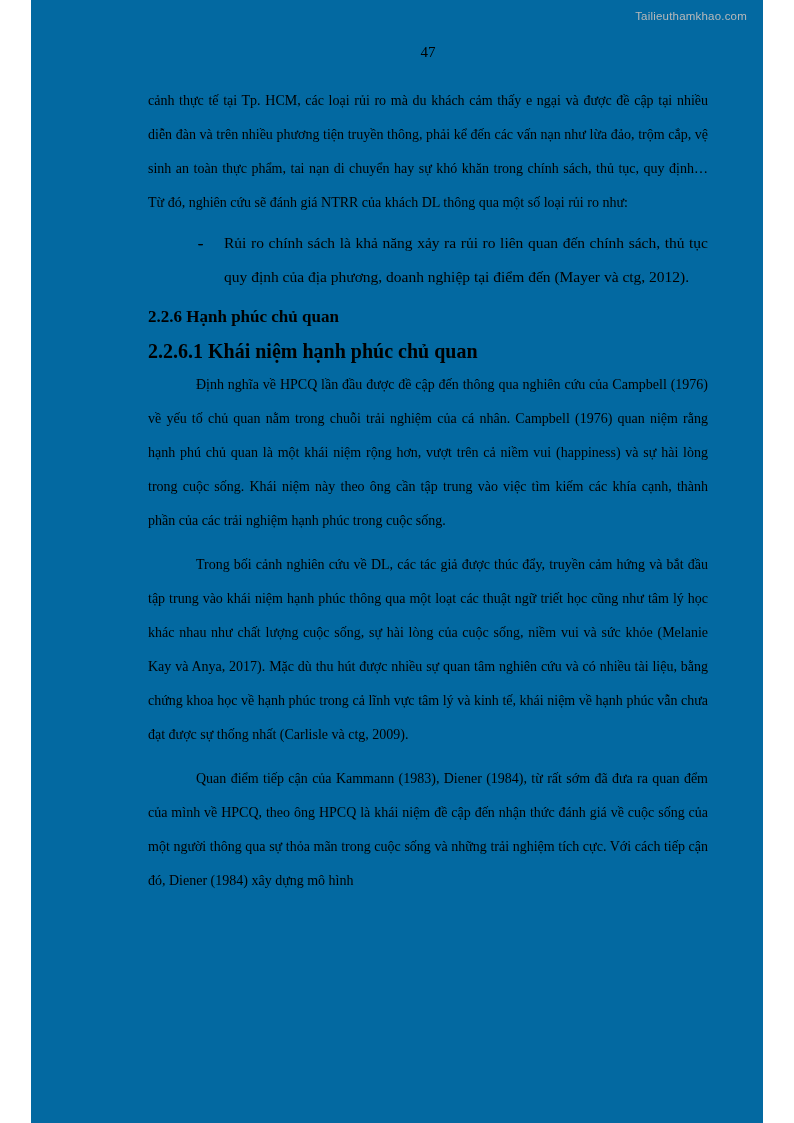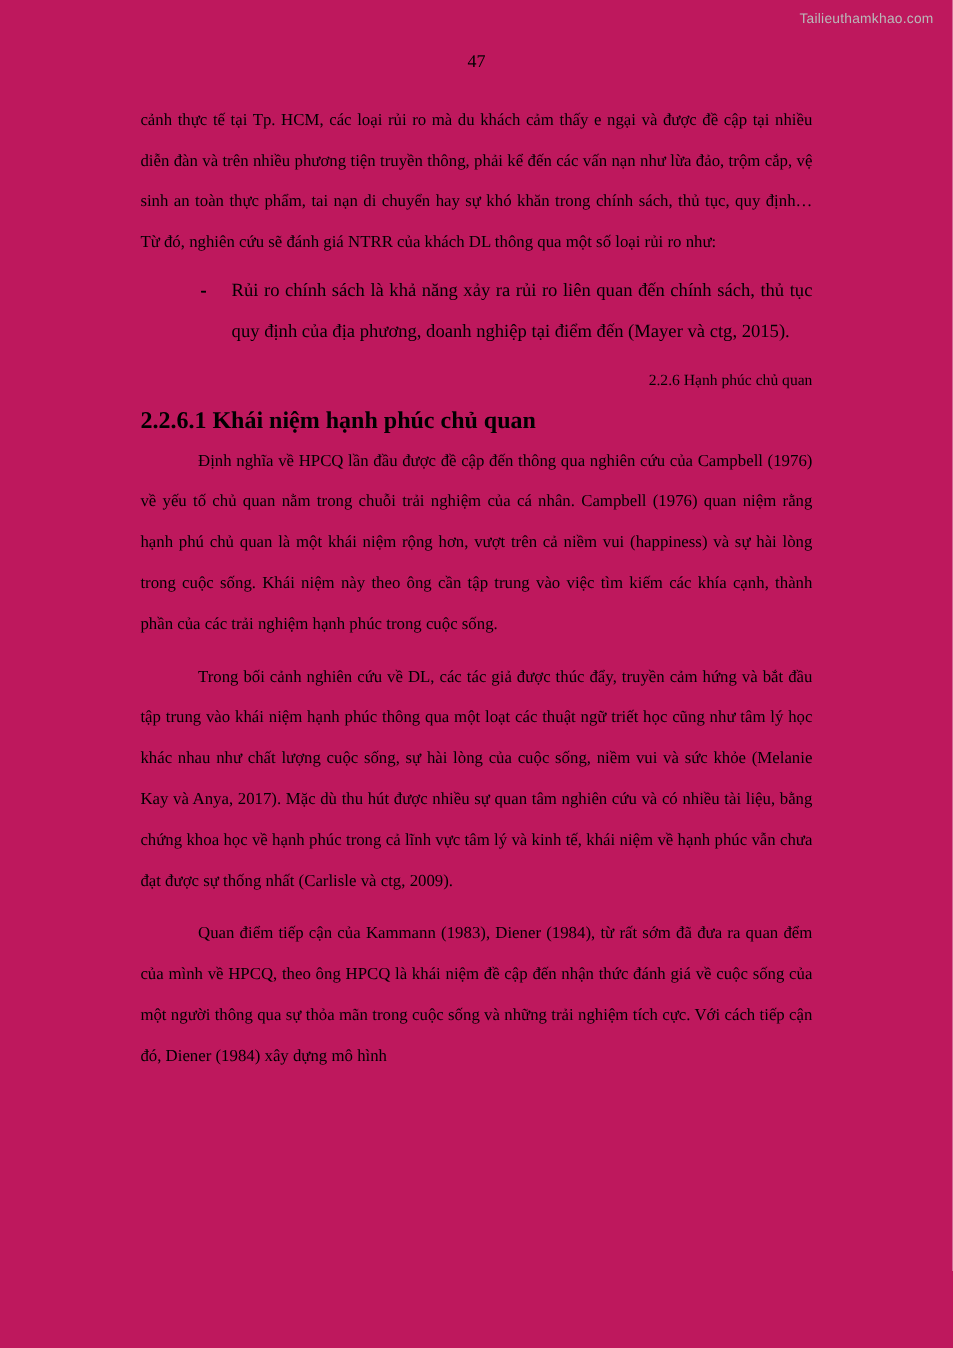--- a/index.html
+++ b/index.html
@@ -2,23 +2,23 @@
 <html><head>
 <meta charset="utf-8">
 <style>
   html, body {
     margin: 0;
     padding: 0;
     background: #ffffff;
   }
   .page {
     position: relative;
-    width: 794px;
+    width: 732px;
     height: 1123px;
-    background: #be185d;
+    background: #0369a1;
     margin: 0 auto;
     overflow: hidden;
     font-family: "Liberation Serif", "DejaVu Serif", serif;
     color: #000000;
   }
   .watermark {
     position: absolute;
     top: 10px;
     right: 16px;
     font-family: "Liberation Sans", sans-serif;
@@ -65,24 +65,24 @@
     line-height: 34px;
     text-align: justify;
   }
   .bullet-list li .dash {
     position: absolute;
     left: 50px;
     top: 0;
   }
   h3.heading {
     margin: 6px 0 0 0;
-    font-size: 13px;
+    font-size: 17px;
     line-height: 34px;
-    font-weight: normal;
-    text-align: right;
+    font-weight: bold;
+    text-align: left;
   }
   h4.subheading {
     margin: 0 0 0 0;
     font-size: 20px;
     line-height: 34px;
     font-weight: bold;
     text-align: left;
   }
 </style>
 </head>
@@ -100,21 +100,21 @@
 
     <ul class="bullet-list">
       <li>
         <span class="dash">-</span>
       </li>
       <li>
         <span class="dash">-</span>
       </li>
       <li>
         <span class="dash">-</span>
-        <span>Rủi ro chính sách là khả năng xảy ra rủi ro liên quan đến chính sách, thủ tục quy định của địa phương, doanh nghiệp tại điểm đến (Mayer và ctg, 2015).</span>
+        <span>Rủi ro chính sách là khả năng xảy ra rủi ro liên quan đến chính sách, thủ tục quy định của địa phương, doanh nghiệp tại điểm đến (Mayer và ctg, 2012).</span>
       </li>
     </ul>
 
     <h3 class="heading">2.2.6 Hạnh phúc chủ quan</h3>
 
     <h4 class="subheading">2.2.6.1 Khái niệm hạnh phúc chủ quan</h4>
 
     <p class="body-par indented">Định nghĩa về HPCQ lần đầu được đề cập đến thông qua nghiên cứu của Campbell (1976) về yếu tố chủ quan nằm trong chuỗi trải nghiệm của cá nhân. Campbell (1976) quan niệm rằng hạnh phú chủ quan là một khái niệm rộng hơn, vượt trên cả niềm vui (happiness) và sự hài lòng trong cuộc sống. Khái niệm này theo ông cần tập trung vào việc tìm kiếm các khía cạnh, thành phần của các trải nghiệm hạnh phúc trong cuộc sống.</p>
 
     <div class="gap"></div>

